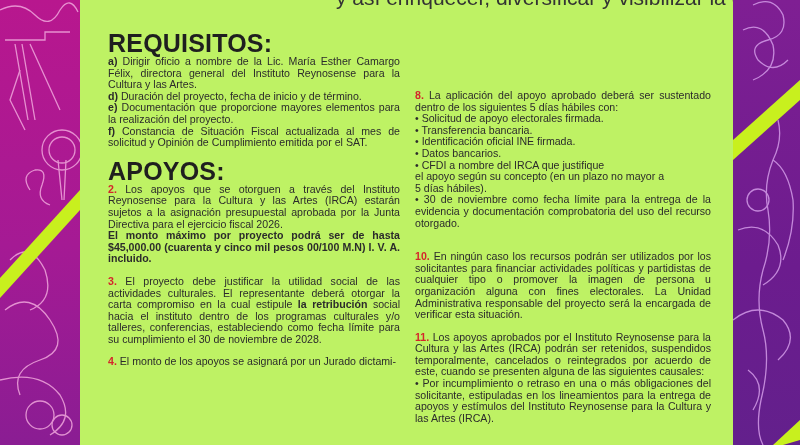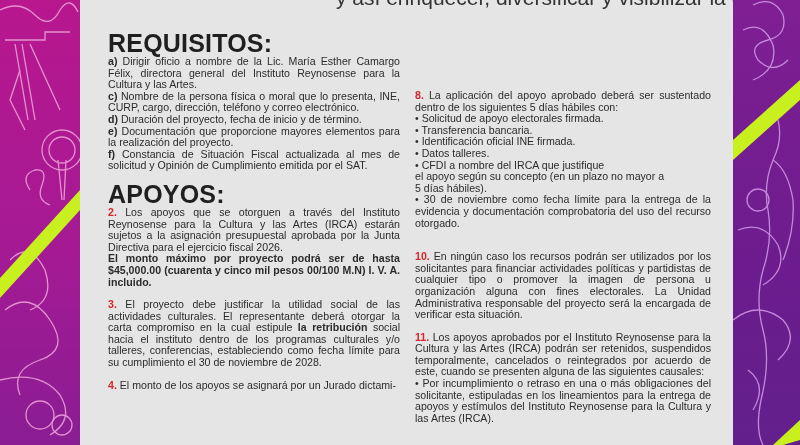--- a/index.html
+++ b/index.html
@@ -2,21 +2,21 @@
 <html><head>
 <meta charset="utf-8">
 <style>
   html, body { margin:0; padding:0; }
   body { width:800px; height:445px; overflow:hidden; position:relative; background:#fff;
          font-family:"Liberation Sans", sans-serif; color:#2b2b2b; }
   .side { position:absolute; top:0; height:445px; overflow:hidden; }
   .side-left { left:0; width:80px; background:linear-gradient(180deg,#b8178e 0%,#a51a94 55%,#8a1d93 100%); }
   .side-right { left:733px; width:67px; background:linear-gradient(180deg,#7f1f93 0%,#6c1c8e 60%,#63208c 100%); }
   .side svg { position:absolute; left:0; top:0; }
-  .card { position:absolute; left:80px; top:0; width:653px; height:445px; background:#e5e5e5; overflow:hidden; }
+  .card { position:absolute; left:80px; top:0; width:653px; height:445px; background:#bef264; overflow:hidden; }
   .tagline { position:absolute; left:256px; top:-14px; font-size:21px; color:#333; white-space:nowrap; }
   .col { position:absolute; top:0; font-size:10.6px; line-height:11.6px; }
   .col-left { left:28px; width:292px; }
   .col-right { left:335px; width:296px;margin-top:40px; }
   .h { font-weight:bold; font-size:25px; line-height:26px; color:#1f1f1f; letter-spacing:0.2px; }
   .p { margin:0; text-align:justify; }
   .num { color:#d4262b; font-weight:bold; }
   .b { font-weight:bold; }
   .gap { height:11px; }
 </style>
@@ -44,21 +44,20 @@
   </svg>
 </div>
 
 <div class="card">
   <div class="tagline">y así enriquecer, diversificar y visibilizar la cultura en nuestra ciudad...</div>
 
   <div class="col col-left">
     <div style="height:30px"></div>
     <div class="h">REQUISITOS:</div>
     <p class="p"><span class="b">a)</span> <span>Dirigir oficio a nombre de la Lic. María Esther Camargo Félix, directora general del Instituto Reynosense para la Cultura y las Artes.</span></p>
-    <p class="p"><span class="b">c)</span> <span>Nombre de la persona física o moral que lo presenta, INE, CURP, cargo, dirección, teléfono y correo electrónico.</span></p>
     <p class="p"><span class="b">d)</span> <span>Duración del proyecto, fecha de inicio y de término.</span></p>
     <p class="p"><span class="b">e)</span> <span>Documentación que proporcione mayores elementos para la realización del proyecto.</span></p>
     <p class="p"><span class="b">f)</span> <span>Constancia de Situación Fiscal actualizada al mes de solicitud y Opinión de Cumplimiento emitida por el SAT.</span></p>
 
     <div style="height:9px"></div>
     <div class="h">APOYOS:</div>
     <p class="p">
       <span class="num">2.</span>
       <span>Los apoyos que se otorguen a través del Instituto Reynosense para la Cultura y las Artes (IRCA) estarán sujetos a la asignación presupuestal aprobada por la Junta Directiva para el ejercicio fiscal 2026.</span>
     </p>
@@ -77,21 +76,21 @@
 
   <div class="col col-right">
     <div style="height:50px"></div>
     <p class="p">
       <span class="num">8.</span>
       <span>La aplicación del apoyo aprobado deberá ser sustentado dentro de los siguientes 5 días hábiles con:</span>
     </p>
     <p class="p">• Solicitud de apoyo electorales firmada.</p>
     <p class="p">• Transferencia bancaria.</p>
     <p class="p">• Identificación oficial INE firmada.</p>
-    <p class="p">• Datos talleres.</p>
+    <p class="p">• Datos bancarios.</p>
     <p class="p">• CFDI a nombre del IRCA que justifique</p>
     <p class="p">el apoyo según su concepto (en un plazo no mayor a</p>
     <p class="p">5 días hábiles).</p>
     <p class="p">• 30 de noviembre como fecha límite para la entrega de la evidencia y documentación comprobatoria del uso del recurso otorgado.</p>
     <div class="gap"></div>
     <div class="gap"></div>
     <p class="p">
       <span class="num">10.</span>
       <span>En ningún caso los recursos podrán ser utilizados por los solicitantes para financiar actividades políticas y partidistas de cualquier tipo o promover la imagen de persona u organización alguna con fines electorales. La Unidad Administrativa responsable del proyecto será la encargada de verificar esta situación.</span>
     </p>

